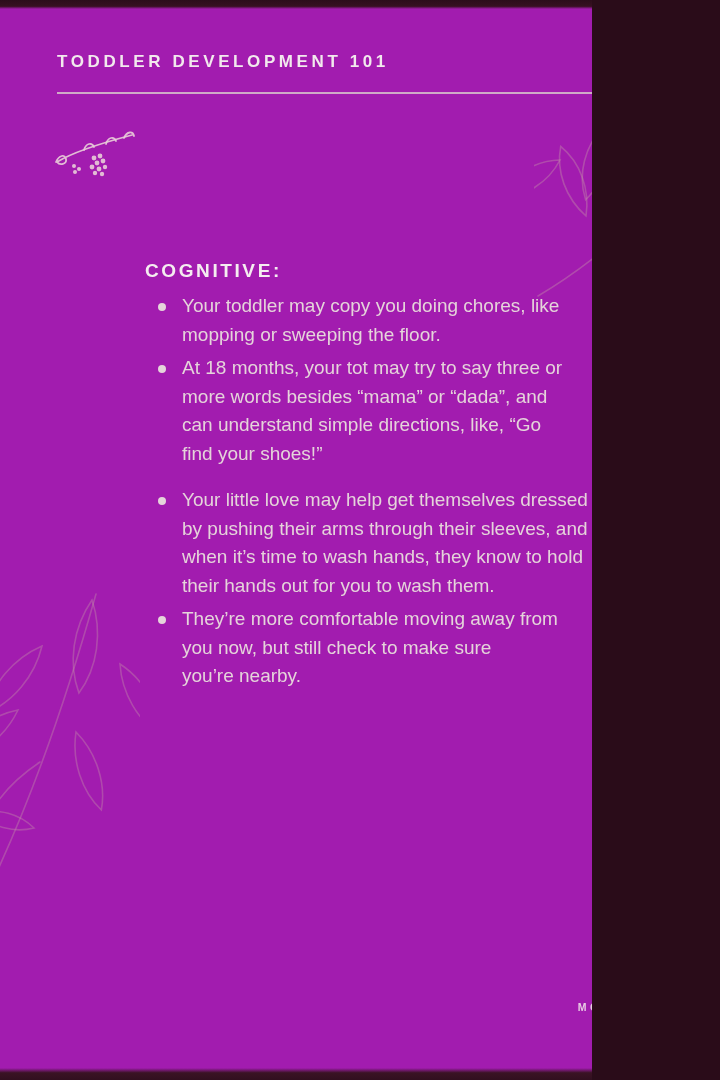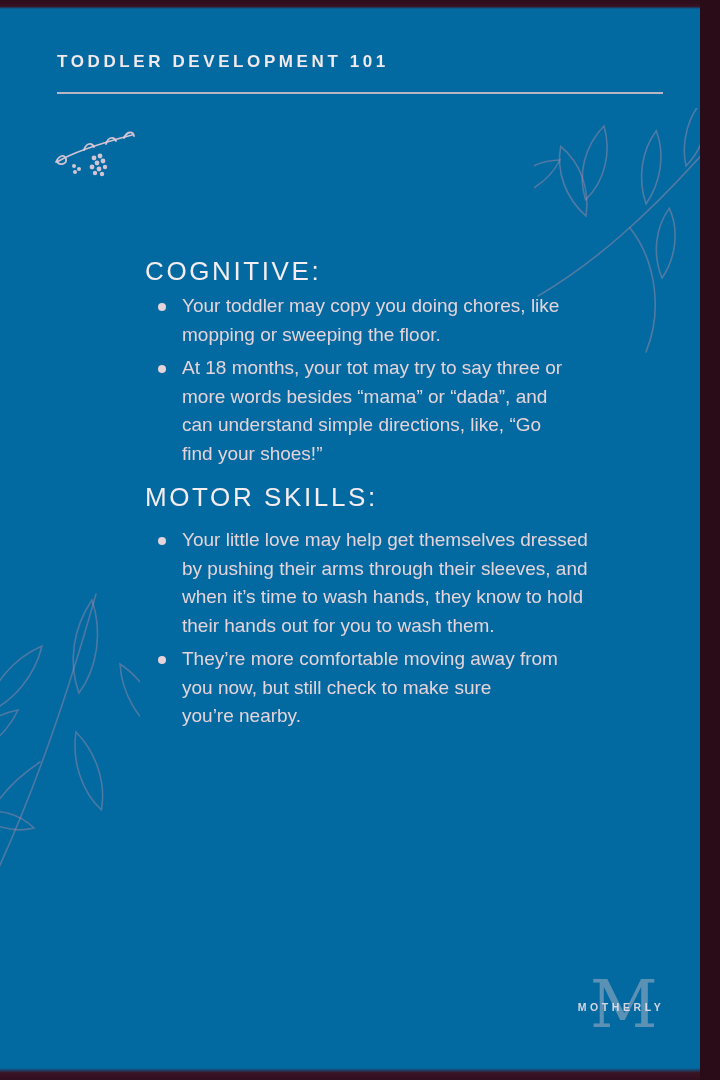--- a/index.html
+++ b/index.html
@@ -1,22 +1,22 @@
 <!DOCTYPE html>
 <html><head>
 <meta charset="utf-8">
 <style>
   html, body { margin: 0; padding: 0; background: #2a0c19; }
   * { box-sizing: border-box; }
 
   .canvas {
     position: relative;
-    width: 700px;
+    width: 592px;
     height: 1080px;
-    background: #0369a1;
+    background: #a21caf;
     overflow: hidden;
     font-family: "Liberation Sans", sans-serif;
   }
 
   .edge-strip-top {
     position: absolute; left: 0; top: 0; width: 100%; height: 9px;
     background: linear-gradient(180deg, #2c0d1b 0%, #371121 70%, rgba(68,24,42,0) 100%);
   }
   .edge-strip-bottom {
     position: absolute; left: 0; bottom: 0; width: 100%; height: 12px;
@@ -50,21 +50,21 @@
     white-space: pre-line;
   }
 
   .content {
     position: absolute; left: 145px; top: 260px; width: 525px;
   }
 
   .section { margin: 0 0 18px 0; }
 
   .section-heading {
-    font-size: 26px; line-height: 22px; font-weight: normal;
+    font-size: 19px; line-height: 22px; font-weight: bold;
     letter-spacing: 2.6px;
     color: #F5EDF0;
     margin: 0 0 10px 0;
   }
 
   .bullet-list { list-style: none; margin: 0; padding: 0; }
 
   .bullet-item {
     position: relative;
     padding-left: 37px;
@@ -191,21 +191,20 @@
         <li class="bullet-item">Your toddler may copy you doing chores, like
 mopping or sweeping the floor.</li>
         <li class="bullet-item">At 18 months, your tot may try to say three or
 more words besides “mama” or “dada”, and
 can understand simple directions, like, “Go
 find your shoes!”</li>
       </ul>
     </section>
 
     <section class="section">
-      <h2 class="section-heading">MOTOR SKILLS:</h2>
       <ul class="bullet-list">
       </ul>
     </section>
 
     <section class="section">
       <ul class="bullet-list">
         <li class="bullet-item">Your little love may help get themselves dressed
 by pushing their arms through their sleeves, and
 when it’s time to wash hands, they know to hold
 their hands out for you to wash them.</li>

